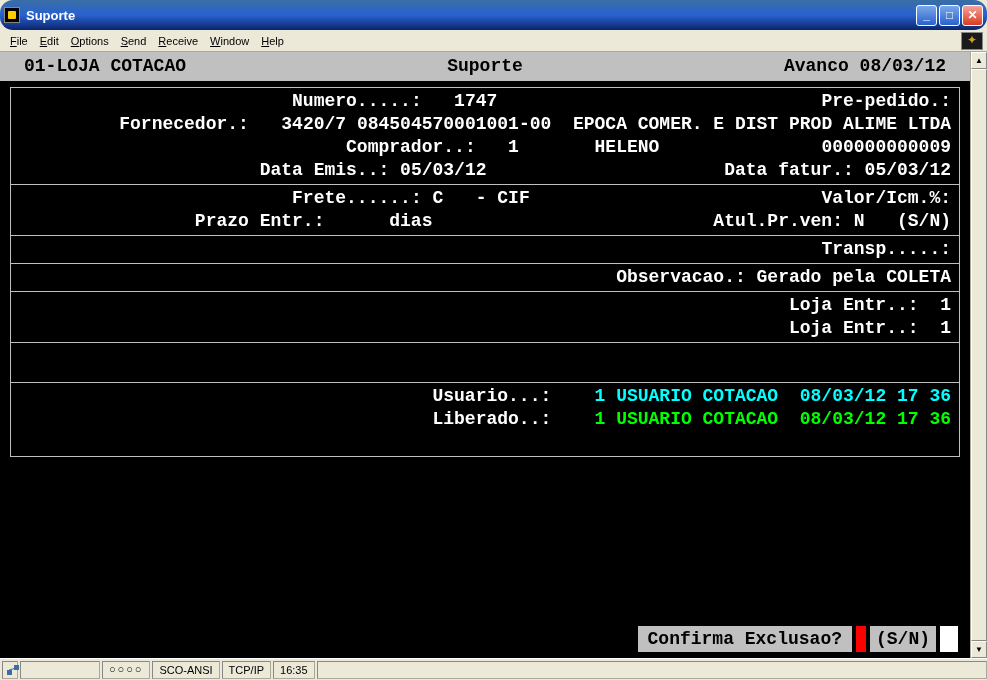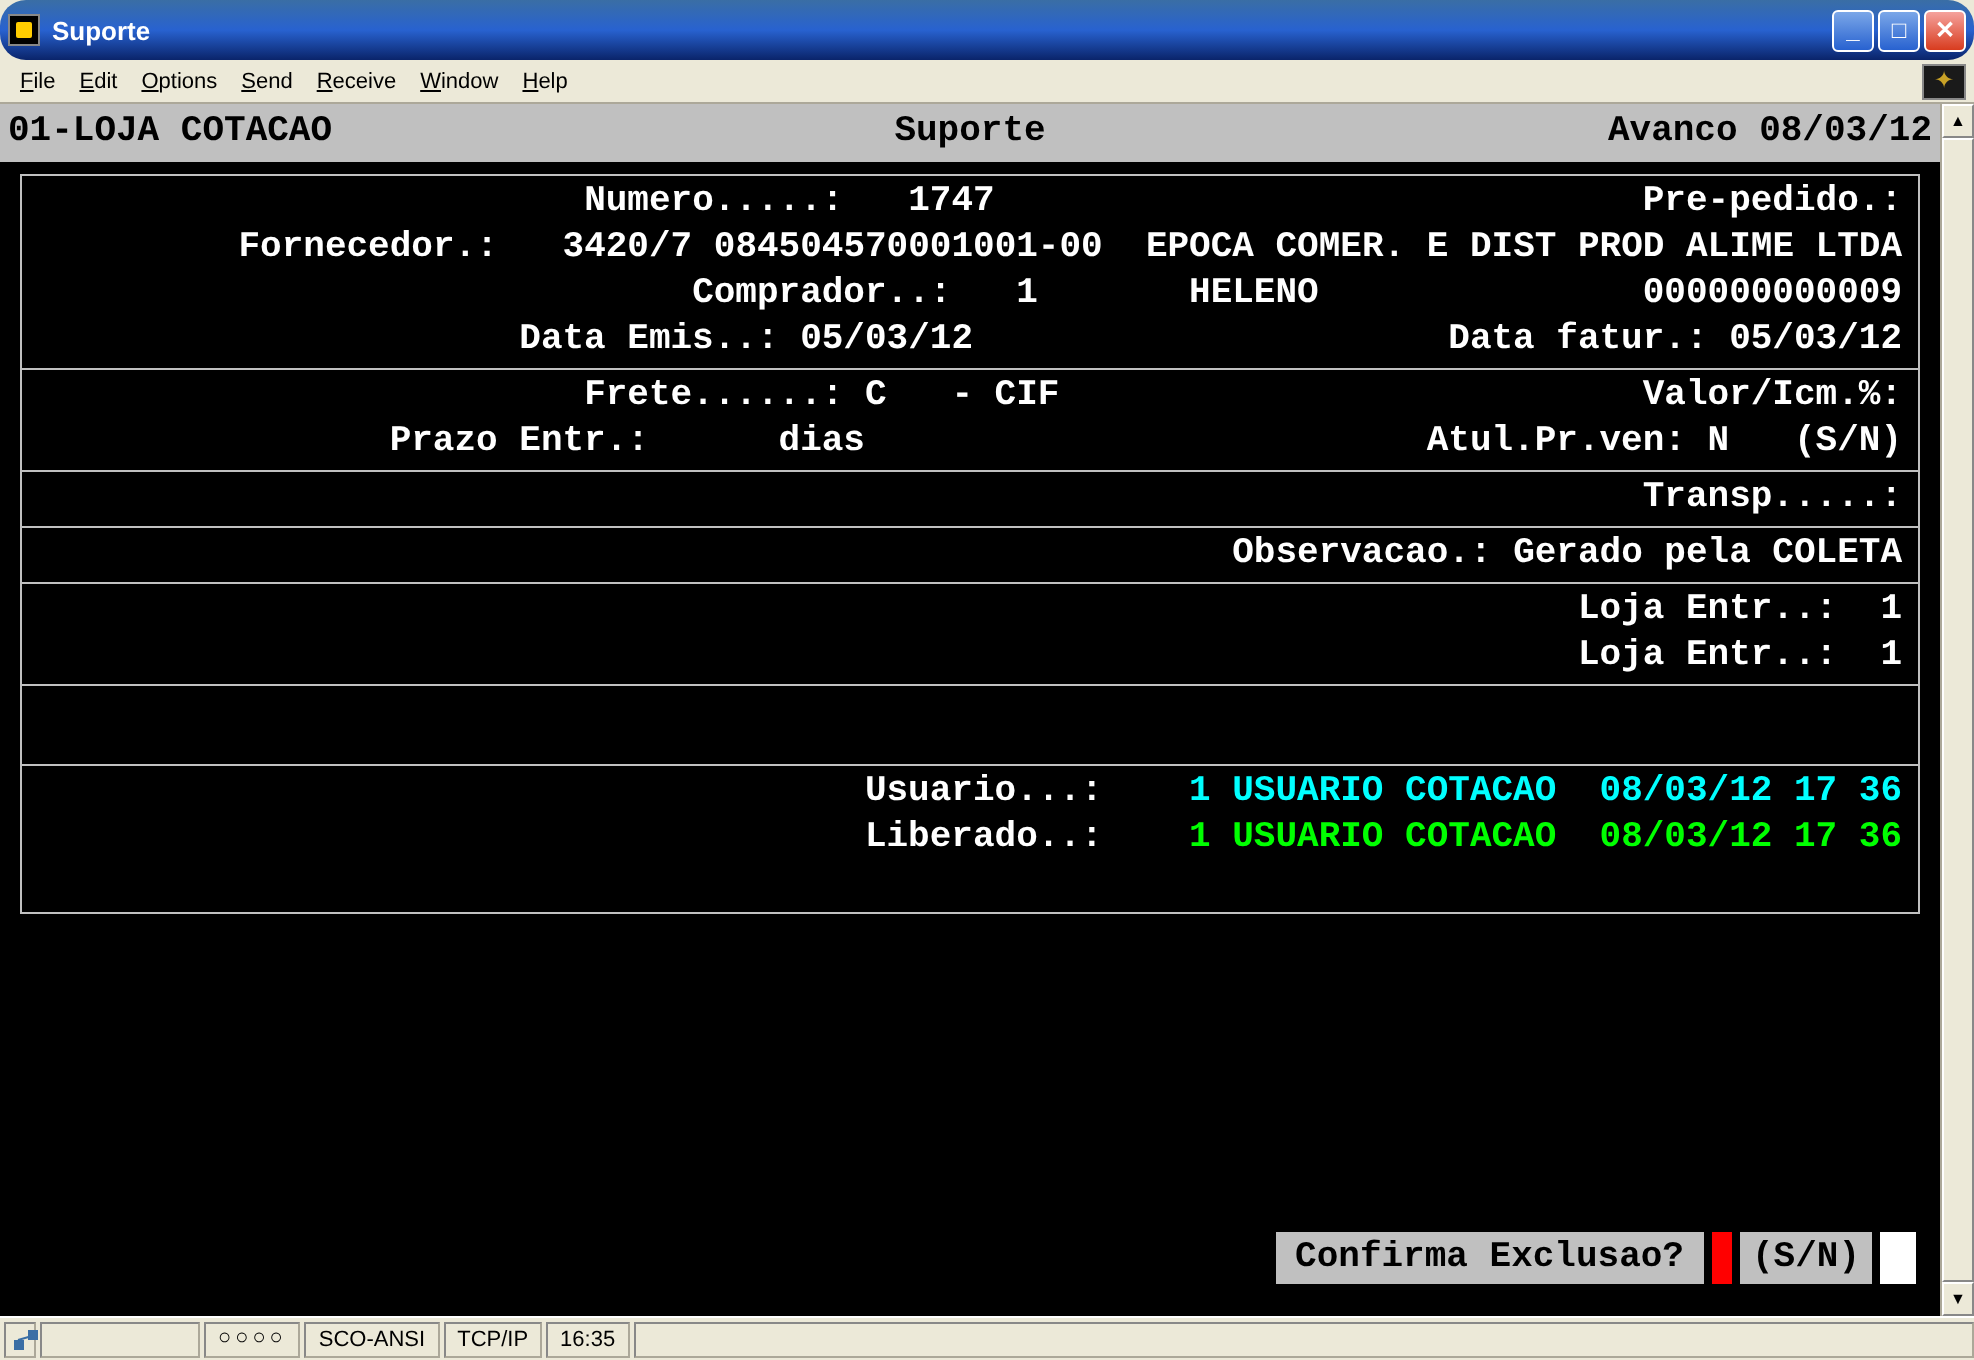--- a/index.html
+++ b/index.html
@@ -94,21 +94,21 @@
       color: #fff;
       padding: 0;
       line-height: 1.25;
       letter-spacing: 0px;
       position: relative;
     }
     .term-header {
       background: #c0c0c0;
       color: #000;
       display: flex;
-      padding: 3px 4px;
+      padding: 3px 24px;
     }
     .th-left { flex: 0 0 auto; }
     .th-center { flex: 1; text-align: center; }
     .th-right { flex: 0 0 auto; }
 
     .frame {
       border: 1px solid #c0c0c0;
       margin: 6px 10px 0 10px;
       text-align: right;
     }
@@ -118,21 +118,21 @@
     }
     .section:last-child { border-bottom: none; }
     .row { white-space: pre; min-height: 23px; }
     .empty-section { min-height: 40px; }
 
     .cyan { color: #00ffff; }
     .green { color: #00ff00; }
 
     .confirm-bar {
       position: absolute;
-      bottom: 16px;
+      bottom: 6px;
       right: 12px;
       display: flex;
       align-items: center;
       gap: 4px;
       margin-left: 24px;
     }
     .confirm-text {
       background: #c0c0c0;
       color: #000;
       padding: 2px 10px;

